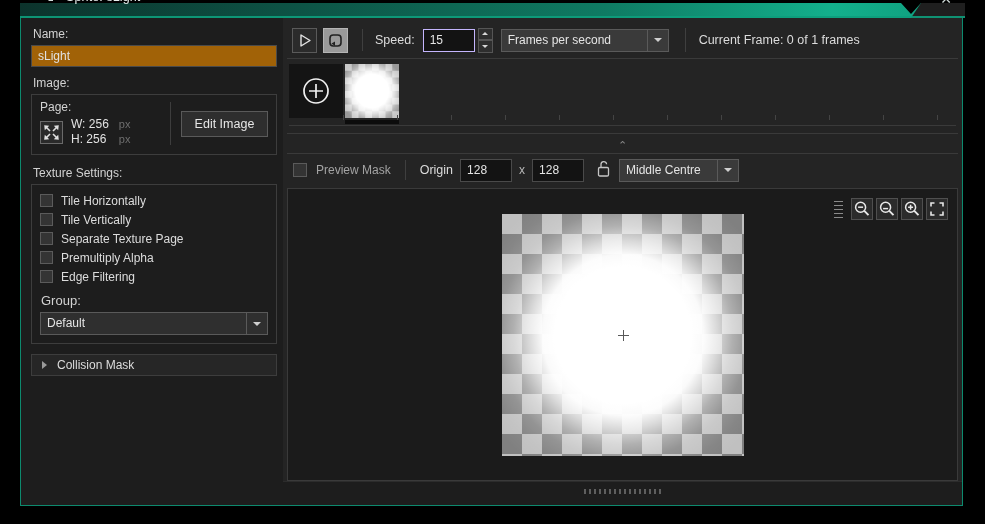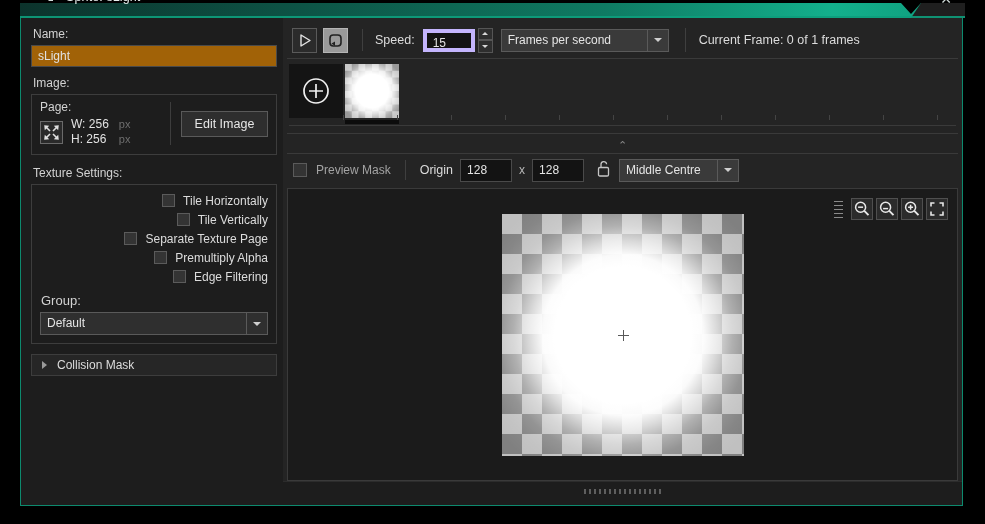--- a/index.html
+++ b/index.html
@@ -135,21 +135,21 @@
   #wh-col { font-size: 12px; color: #e2e2e2; line-height: 15px; }
   #px-col { font-size: 11px; color: #6e6e6e; line-height: 15px; margin-left: 10px; }
   #size-divider {
     width: 1px; background: #3d3d3d;
     margin: 2px 10px 2px 2px;
   }
   #size-btns { flex: 1 1 auto; display: flex; flex-direction: column; gap: 7px; justify-content: center; }
 
   
   #texture-label { margin-top: 11px; }
-  .cbrow { display: flex; align-items: center; height: 19px; justify-content: flex-end; }
+  .cbrow { display: flex; align-items: center; height: 19px; }
   .cbox {
     width: 13px; height: 13px;
     background: #343434;
     border: 1px solid #5b5b5b;
     margin-right: 8px;
     flex: 0 0 auto;
     cursor: pointer;
   }
   .cbrow .lbl { font-size: 12px; color: #dcdcdc; }
   #group-label { font-size: 13px; color: #d2d2d2; margin: 7px 0 4px 1px; }
@@ -224,21 +224,21 @@
   .tsep {
     width: 1px; height: 22px;
     background: #3f3f3f;
     margin: 0 12px 0 8px;
     flex: 0 0 auto;
   }
   #speed-label { font-size: 12.5px; color: #dcdcdc; margin-right: 8px; }
   #speed-field {
     width: 52px; height: 23px;
     background: #131313;
-    border: 4px solid #c4b5fd;
+    border: 1px solid #c4b5fd;
     color: #e4e4e4;
     font-size: 12px;
     line-height: 21px;
     padding: 0 6px;
     flex: 0 0 auto;
   }
   #spinner {
     width: 15px; height: 25px;
     margin: 0 8px 0 3px;
     display: flex; flex-direction: column;

